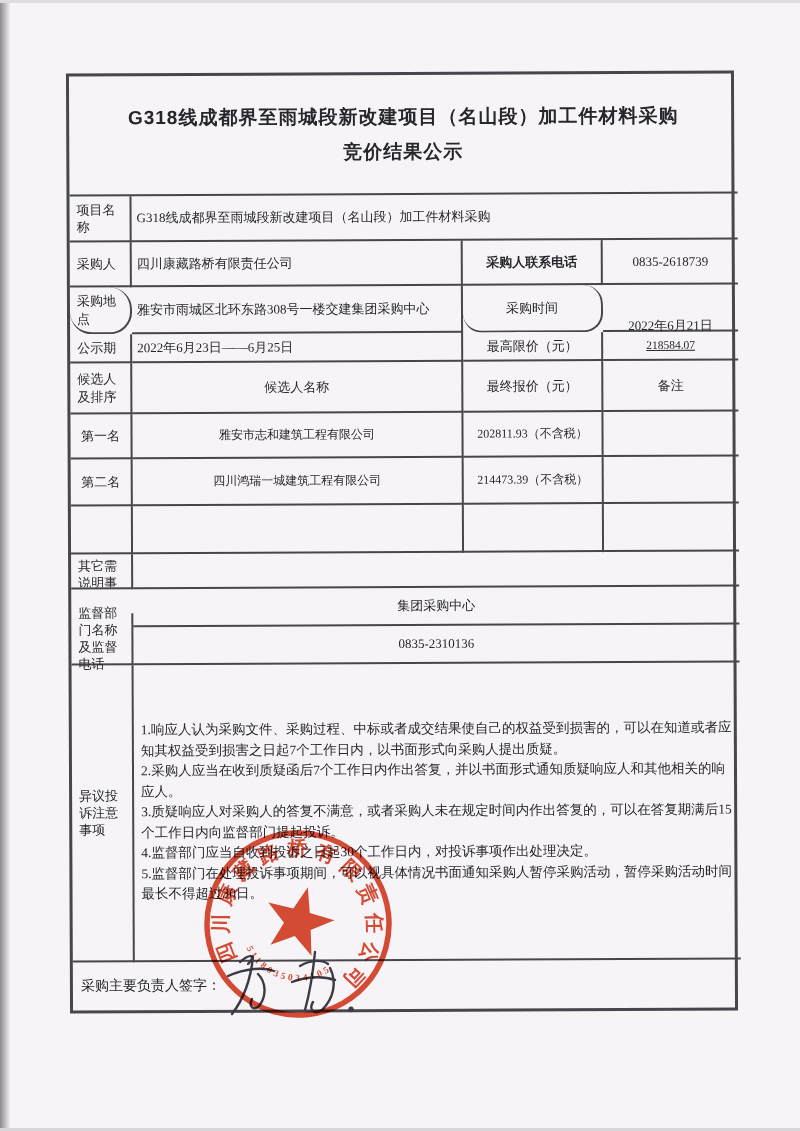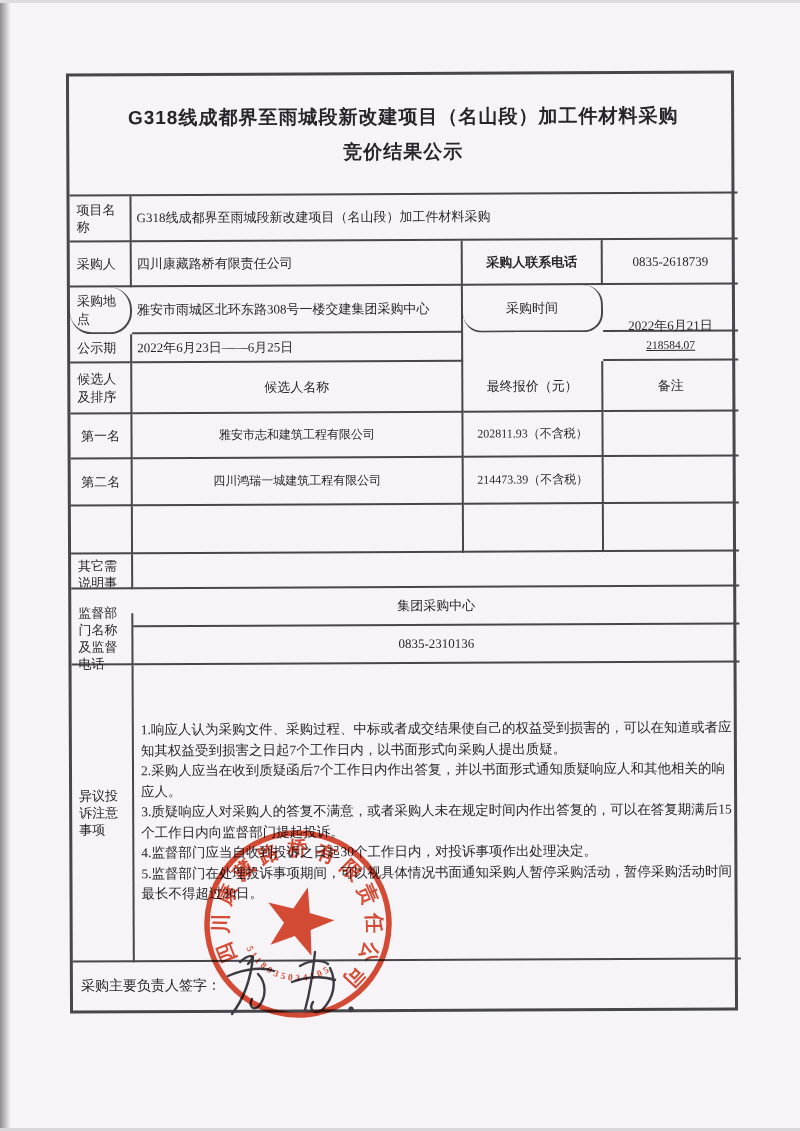--- a/index.html
+++ b/index.html
@@ -83,20 +83,21 @@
   <div class="c ctr" style="grid-area:3/3/4/4;font-weight:bold;">采购人联系电话</div>
   <div class="c ctr eR" style="grid-area:3/4/4/5;">0835-2618739</div>
 
   <div class="c lbl" style="grid-area:4/1/5/2;border-radius:22px;">采购地点</div>
   <div class="c" style="grid-area:4/2/5/3;">雅安市雨城区北环东路308号一楼交建集团采购中心</div>
   <div class="c ctr" style="grid-area:4/3/5/4;border-radius:19px;">采购时间</div>
   <div class="c ctr eR" style="grid-area:4/4/5/5;margin-top:36px;">2022年6月21日</div>
 
   <div class="c lbl" style="grid-area:5/1/6/2;">公示期</div>
   <div class="c" style="grid-area:5/2/6/3;">2022年6月23日——6月25日</div>
+  <div class="c ctr" style="grid-area:5/3/6/4;">最高限价（元）</div>
   <div class="c ctr eR xs" style="grid-area:5/4/6/5;">218584.07</div>
 
   <div class="c lbl" style="grid-area:6/1/7/2;">候选人及排序</div>
   <div class="c ctr" style="grid-area:6/2/7/3;">候选人名称</div>
   <div class="c ctr" style="grid-area:6/3/7/4;">最终报价（元）</div>
   <div class="c ctr eR" style="grid-area:6/4/7/5;">备注</div>
 
   <div class="c ctr" style="grid-area:7/1/8/2;">第一名</div>
   <div class="c ctr sm" style="grid-area:7/2/8/3;">雅安市志和建筑工程有限公司</div>
   <div class="c ctr sm" style="grid-area:7/3/8/4;">202811.93（不含税）</div>

